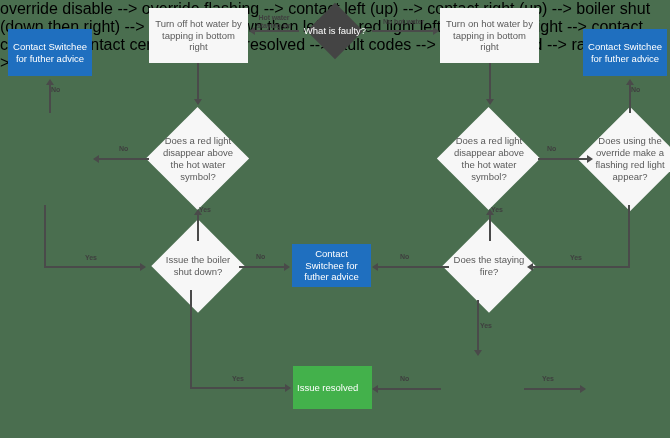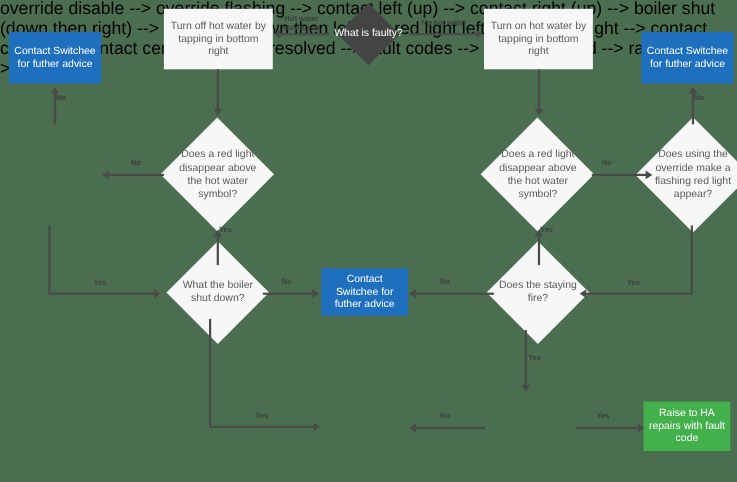--- a/index.html
+++ b/index.html
@@ -118,21 +118,21 @@
   <div class="elbl" style="left:51px;top:86px;">No</div>
 
    contact right (up) --&gt;
   <div class="ln lnv" style="left:629px;top:84px;height:29px;"></div>
   <div class="arw u" style="left:626px;top:79px;"></div>
   <div class="elbl" style="left:631px;top:86px;">No</div>
 
   
   <div class="dia" style="left:146px;top:220px;width:104px;height:92px;">
     <div class="shape" style="width:66px;height:66px;left:19px;top:13px;"></div>
-    <div class="label" style="padding:0 18px;">What the boiler shut down?</div>
+    <div class="label" style="padding:0 18px;">Issue the boiler shut down?</div>
   </div>
 
   <div class="node blue" style="left:292px;top:244px;width:79px;height:43px;">
     <span class="txt">Contact Switchee for futher advice</span>
   </div>
 
   <div class="dia" style="left:437px;top:220px;width:104px;height:92px;">
     <div class="shape" style="width:66px;height:66px;left:19px;top:13px;"></div>
     <div class="label" style="padding:0 14px;">Does the staying fire?</div>
   </div>
@@ -163,25 +163,25 @@
   <div class="ln lnh" style="left:239px;top:266px;width:46px;"></div>
   <div class="arw r" style="left:284px;top:263px;"></div>
   <div class="elbl" style="left:256px;top:253px;">No</div>
 
    contact center --&gt;
   <div class="ln lnh" style="left:378px;top:266px;width:71px;"></div>
   <div class="arw l" style="left:372px;top:263px;"></div>
   <div class="elbl" style="left:400px;top:253px;">No</div>
 
   
-
-
-  <div class="node green" style="left:585px;top:365px;width:79px;height:45px;">
-    <span class="txt">Raise to HA repairs with fault code</span>
-  </div>
+  <div class="node green" style="left:293px;top:366px;width:79px;height:43px;">
+    <span class="txt">Issue resolved</span>
+  </div>
+
+
 
    issue resolved --&gt;
   <div class="ln lnv" style="left:190px;top:290px;height:98px;"></div>
   <div class="ln lnh" style="left:190px;top:387px;width:96px;"></div>
   <div class="arw r" style="left:285px;top:384px;"></div>
   <div class="elbl" style="left:232px;top:375px;">Yes</div>
 
    fault codes --&gt;
   <div class="ln lnv" style="left:477px;top:300px;height:52px;"></div>
   <div class="arw d" style="left:474px;top:350px;"></div>

